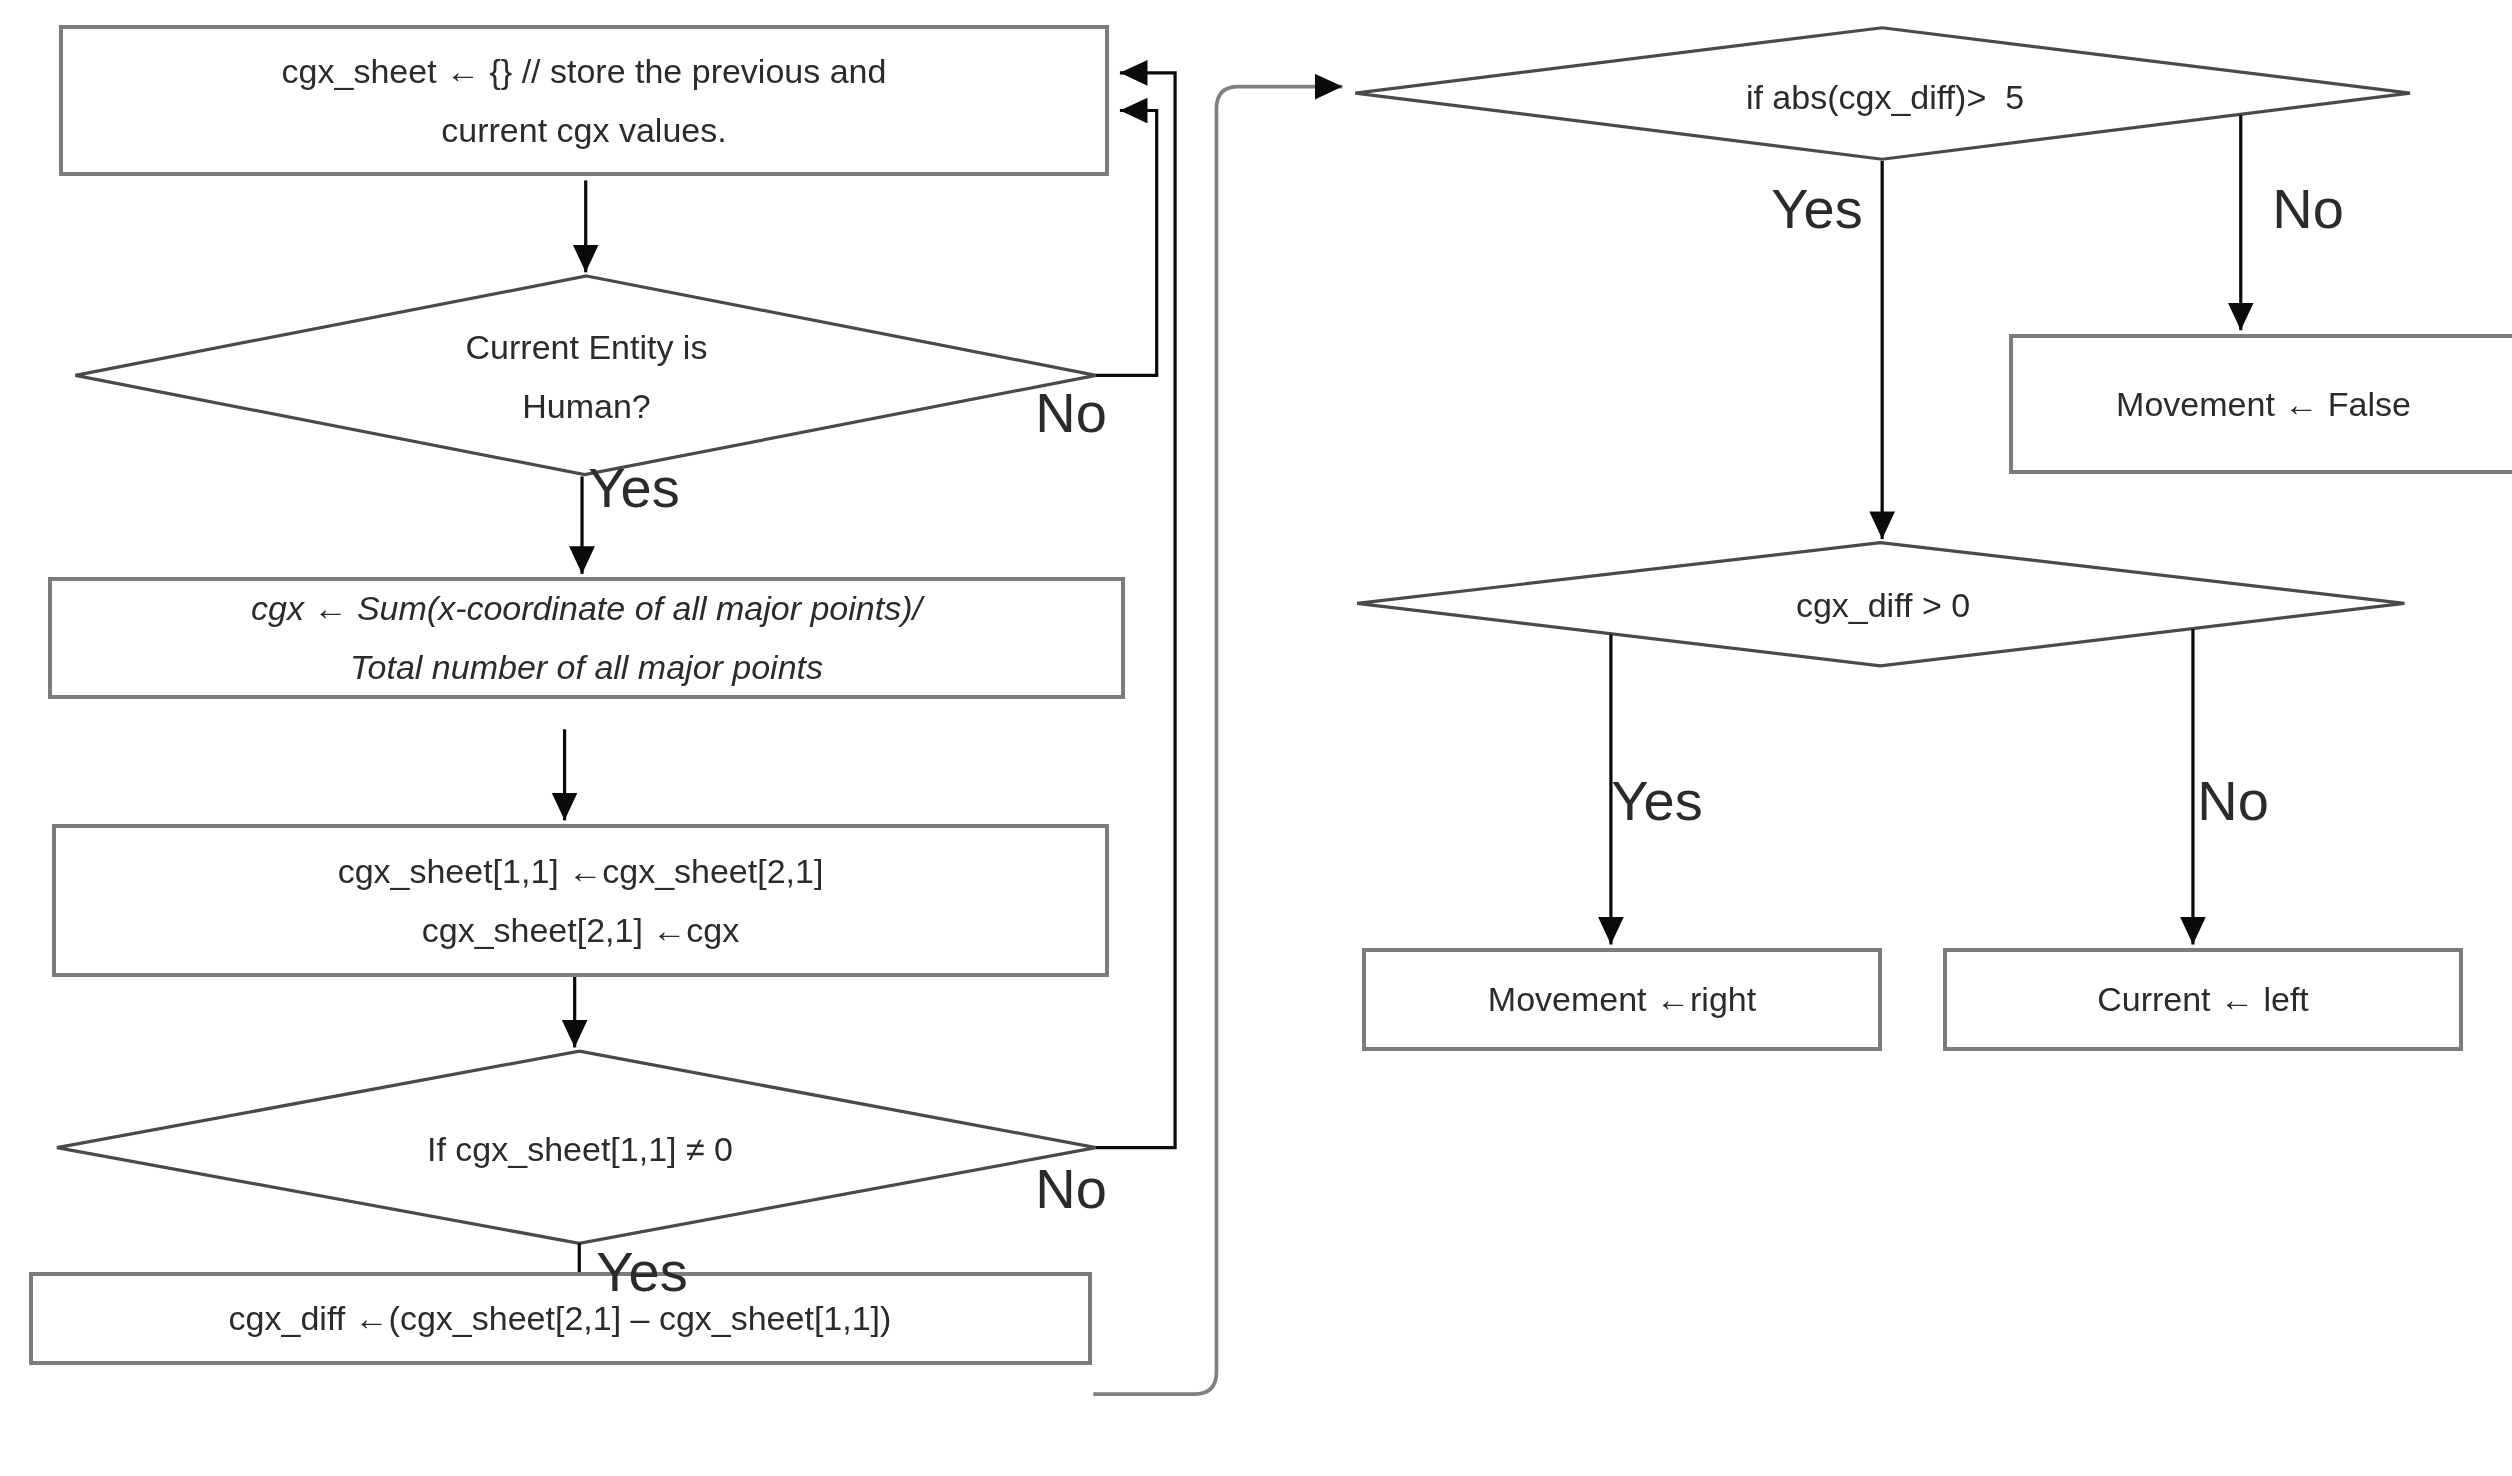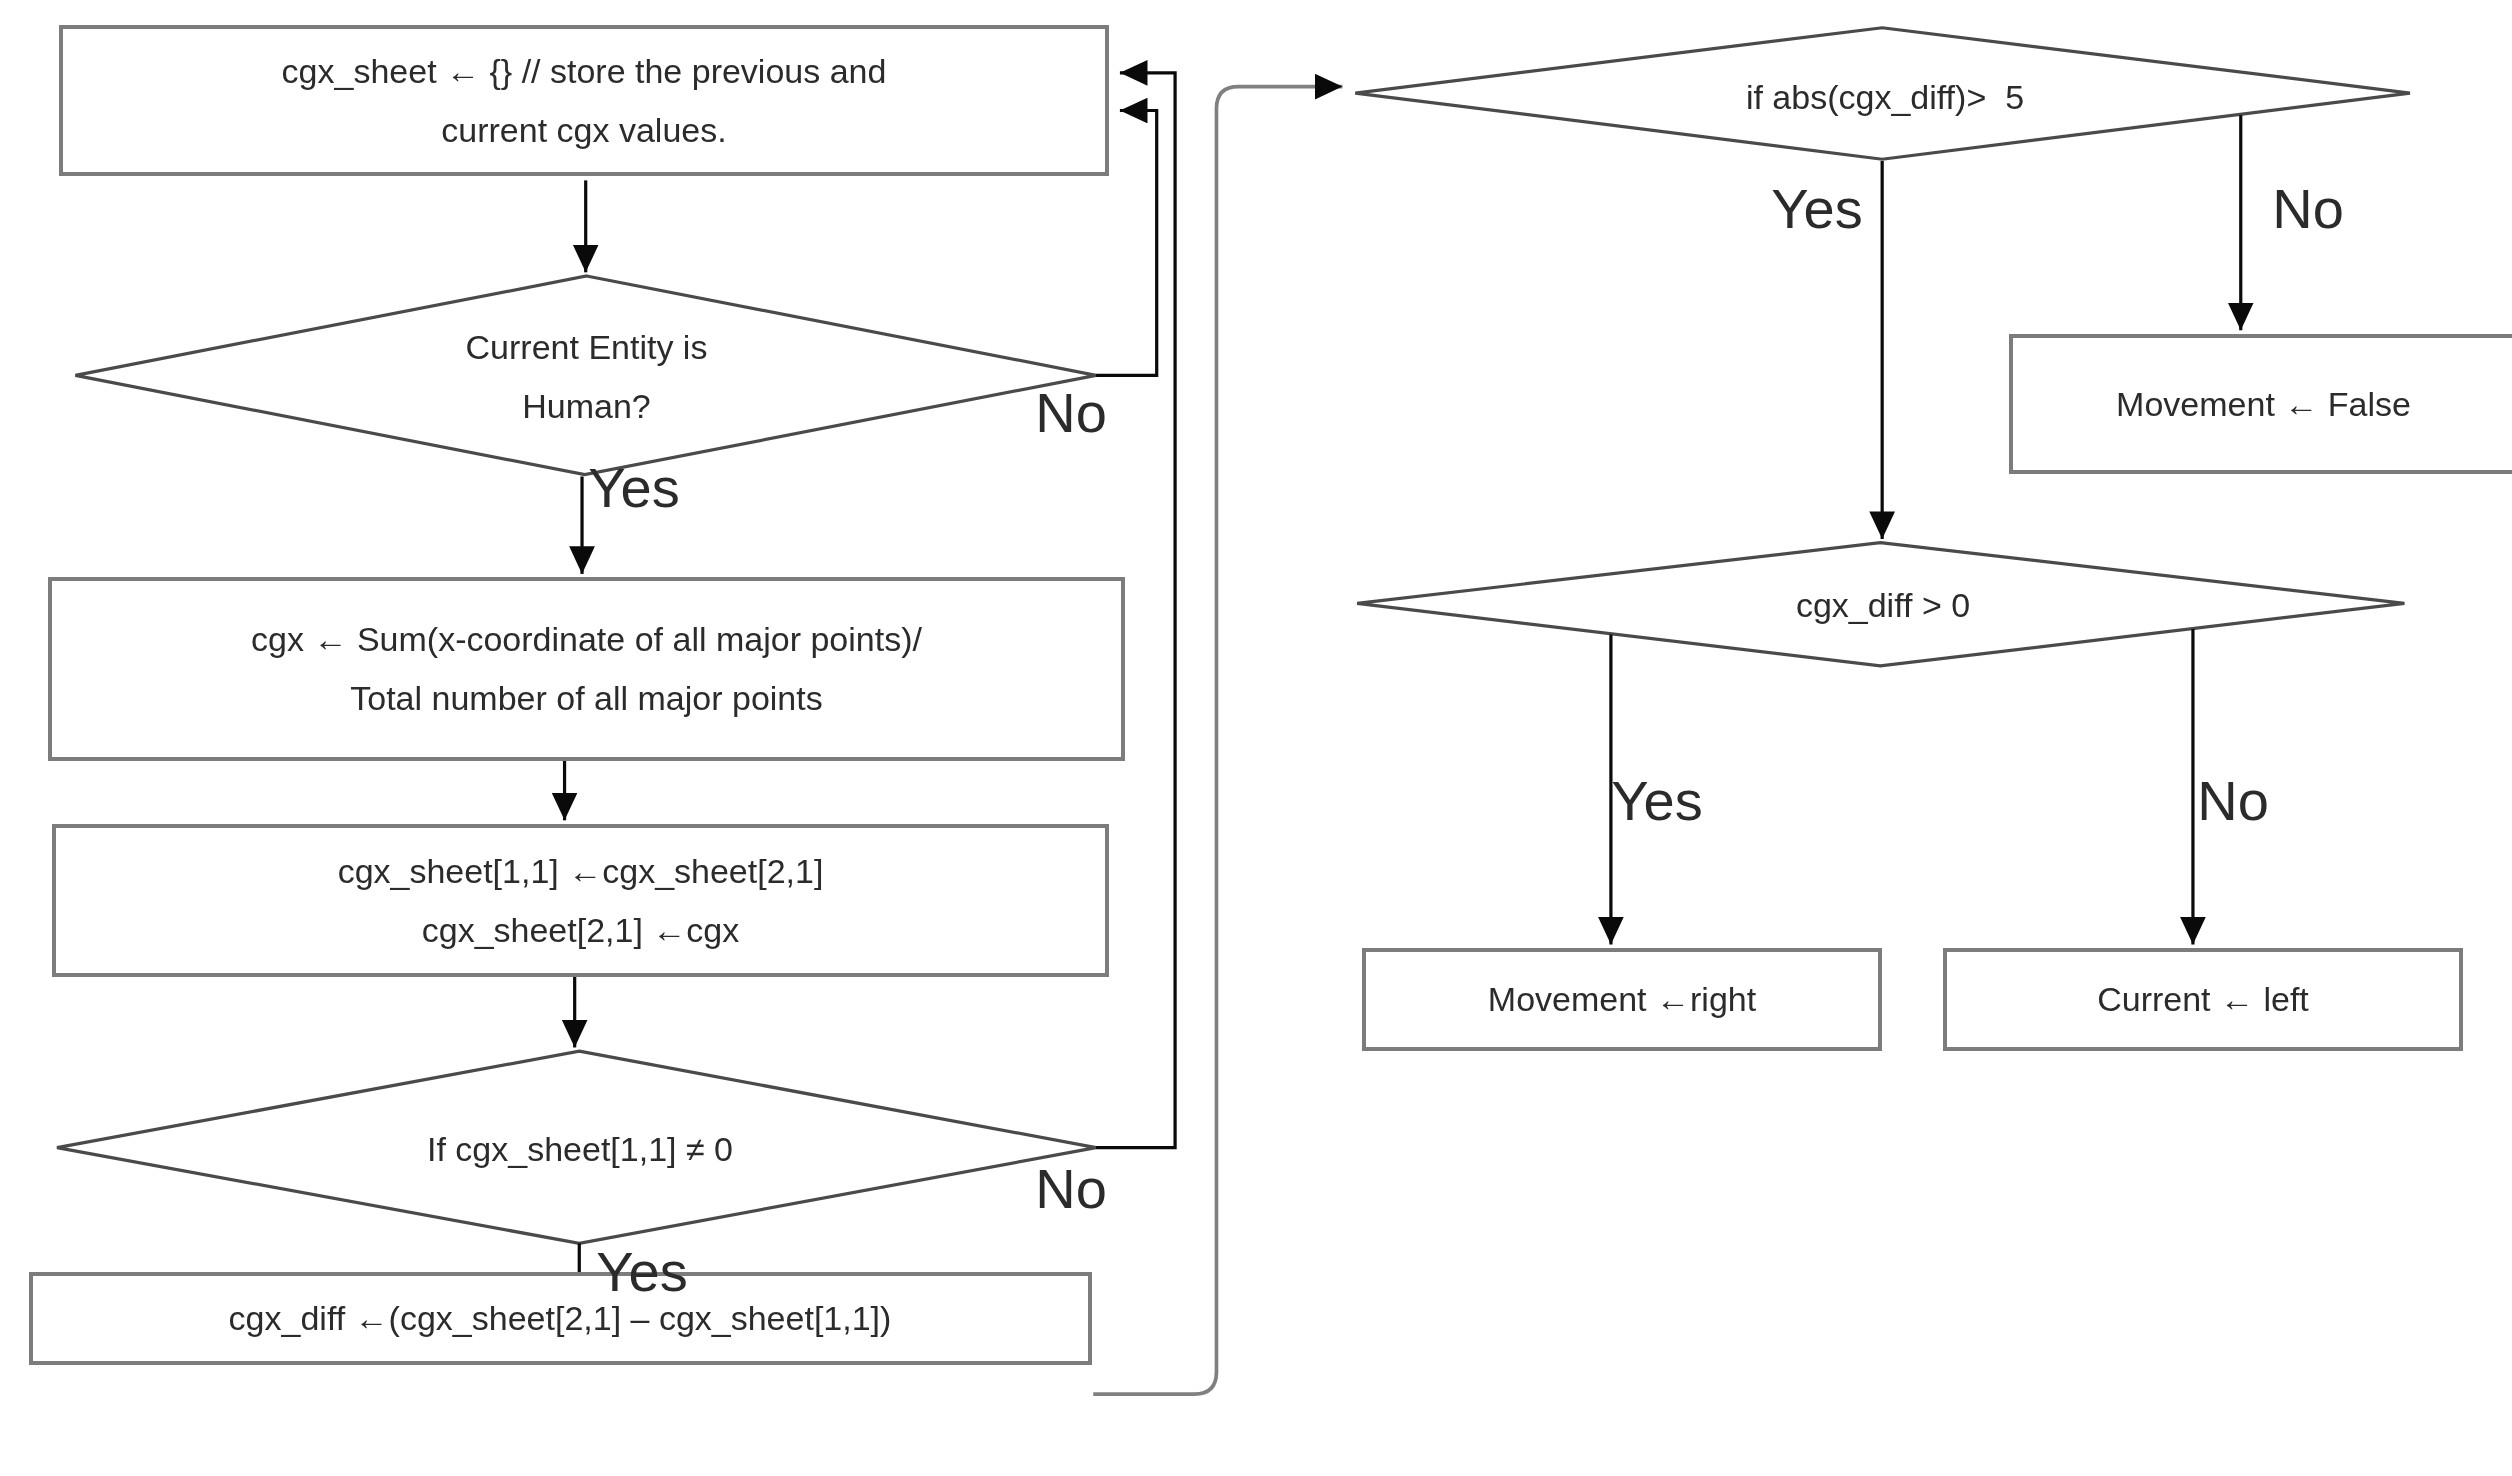--- a/index.html
+++ b/index.html
@@ -70,21 +70,21 @@
     <path class="conn" d="M2437,125 L2437,359" marker-end="url(#arr)"></path>
     <path class="conn" d="M1752,690 L1752,1027" marker-end="url(#arr)"></path>
     <path class="conn" d="M2385,684 L2385,1027" marker-end="url(#arr)"></path>
   </svg>
 
   <div class="box" style="left:59px;top:25px;width:1050px;height:151px;">
     <div class="txt">cgx_sheet ← {} // store the previous and</div>
     <div class="txt">current cgx values.</div>
   </div>
 
-  <div class="box" style="left:48px;top:577px;width:1077px;height:184px;">
+  <div class="box" style="left:48px;top:577px;width:1077px;height:122px;font-style:italic;">
     <div class="txt">cgx ← Sum(x-coordinate of all major points)/</div>
     <div class="txt">Total number of all major points</div>
   </div>
 
   <div class="box" style="left:52px;top:824px;width:1057px;height:153px;">
     <div class="txt">cgx_sheet[1,1] ←cgx_sheet[2,1]</div>
     <div class="txt">cgx_sheet[2,1] ←cgx</div>
   </div>
 
   <div class="box" style="left:28.5px;top:1272px;width:1063px;height:93px;">

